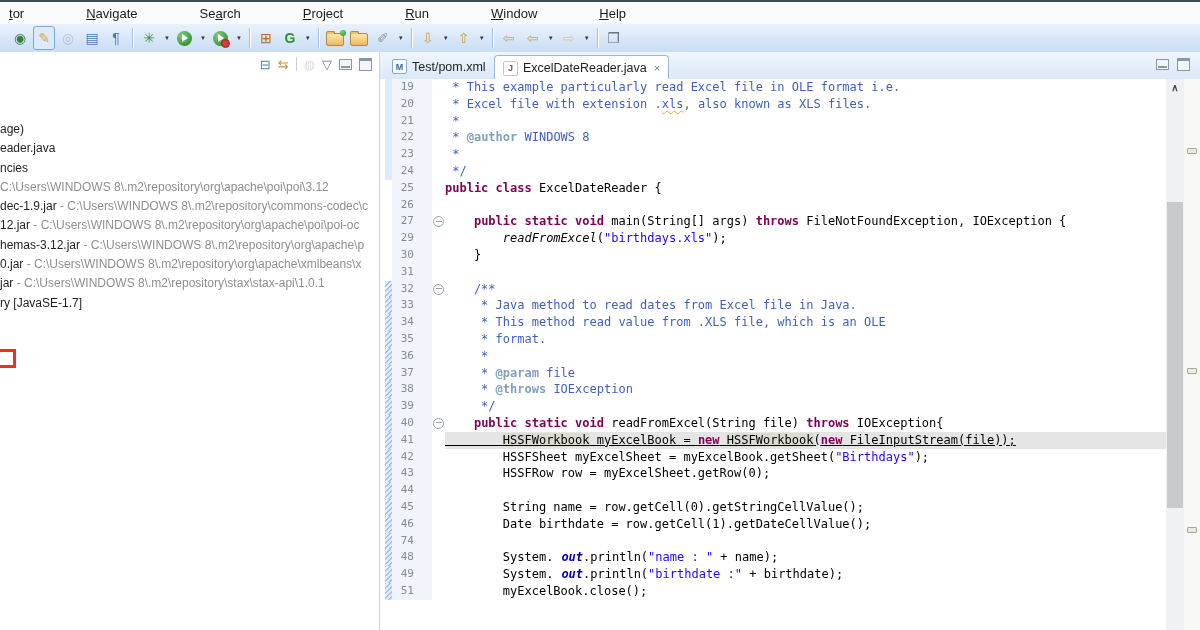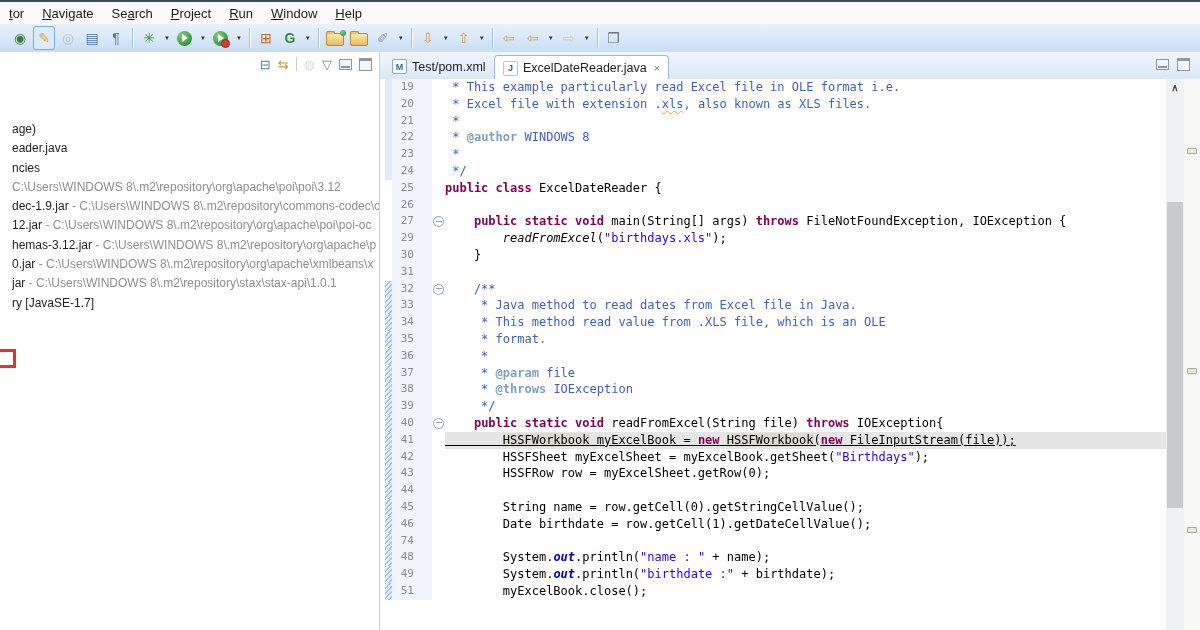--- a/index.html
+++ b/index.html
@@ -2,21 +2,21 @@
 <html><head>
 <meta charset="utf-8">
 <style>
   html,body{margin:0;padding:0;background:#fff;}
   #app{position:relative;width:1200px;height:630px;overflow:hidden;
        font-family:"Liberation Sans",sans-serif;background:#fff;}
 
   
   #topline{position:absolute;top:0;left:0;right:0;height:2px;background:#3f4a58;}
   #menubar{position:absolute;top:2px;left:0;right:0;height:22px;background:#fbfbfb;
-           display:flex;align-items:center;font-size:13px;color:#1a1a1a;}
+           display:flex;align-items:center;font-size:13px;color:#1a1a1a;gap:44px;}
   .mi{padding:0 9px;white-space:nowrap;}
   .mi u{text-decoration:underline;}
   #toolbar{position:absolute;top:24px;left:0;right:0;height:28px;
            background:linear-gradient(#e9f2fc,#c9ddf4);border-bottom:1px solid #b3c9e4;
            display:flex;align-items:center;padding-left:8px;}
   .tbtn{height:22px;min-width:20px;display:flex;align-items:center;justify-content:center;
         margin:0 1px;border:1px solid transparent;border-radius:3px;}
   .tbtn.pressed{background:#dcebfb;border-color:#7da7d9;}
   .tbtn.disabled{opacity:.45;}
   .tbtn .g{font-size:14px;line-height:14px;}
@@ -36,21 +36,21 @@
         background:radial-gradient(circle at 35% 30%,#7cd47c,#2c8a2c);right:-3px;top:-4px;}
 
   
   #explorer{position:absolute;top:52px;left:0;width:379px;bottom:0;background:#fff;}
   #explorer-toolbar{position:absolute;top:5px;right:7px;display:flex;align-items:center;gap:7px;}
   #explorer-toolbar .g{font-size:13px;line-height:13px;}
   .vsep{width:1px;height:14px;background:#c4cdd8;}
   .winmin{width:11px;height:9px;position:relative;border:1px solid #8b96a6;background:#f2f5f9;}
   .winmin::after{content:"";position:absolute;left:1px;right:1px;bottom:1px;height:2px;background:#8b96a6;}
   .winmax{width:11px;height:9px;border:1px solid #8b96a6;border-top:3px solid #8b96a6;background:#f2f5f9;}
-  #explorer-tree{position:absolute;top:68px;left:12px;right:0;font-size:12px;color:#212121;}
+  #explorer-tree{position:absolute;top:68px;left:0;right:0;font-size:12px;color:#212121;}
   .trow{height:19.3px;line-height:19.3px;white-space:nowrap;overflow:hidden;}
   .t-name{color:#1e1e1e;}
   .t-path{color:#8e8e8e;}
   #red-annotation{position:absolute;left:-6px;top:297px;width:16px;height:13px;
         border:3px solid #e8312a;background:#fff;}
 
   #divider{position:absolute;left:379px;top:52px;bottom:0;width:1px;background:#c6d2e0;}
 
   
   #editor{position:absolute;left:380px;top:52px;right:0;bottom:0;}
@@ -81,21 +81,21 @@
   .fc{width:9px;height:9px;border:1px solid #93a1b8;border-radius:50%;margin-top:3px;position:relative;background:#fff;}
   .fc::after{content:"";position:absolute;left:1.5px;right:1.5px;top:3.5px;height:1px;background:#93a1b8;}
   .lbody{flex:1;white-space:pre;font-family:"DejaVu Sans Mono",monospace;
          font-size:12px;line-height:16.8px;color:#000;}
   .code-row.cur .lbody{background:#e5e5e5;text-decoration:underline;}
   .cmt{color:#3f5fbf;}
   .tag{color:#7f9fbf;font-weight:bold;text-align:center;}
   .kw{color:#7f0055;font-weight:bold;}
   .str{color:#2a00ff;}
   .sm{font-style:italic;color:#000;}
-  .fld{color:#0000c0;font-weight:bold;font-style:italic;}
+  .fld{color:#0000c0;font-weight:bold;font-style:italic;margin-left:8px;}
   .occ{background:#dcdbd2;}
   .spell{color:#3f5fbf;text-decoration:underline wavy #e8a33d 1px;text-underline-offset:2px;}
 
   #vscroll{position:absolute;top:0;right:16px;width:18px;bottom:0;background:#f0f1f2;}
   #vscroll .uparrow{height:16px;display:flex;align-items:center;justify-content:center;
       color:#4a4a4a;font-size:10px;font-weight:bold;}
   #vthumb{position:absolute;left:1px;right:1px;background:#c9cace;}
   #overview{position:absolute;top:0;right:0;width:16px;bottom:0;background:#f8f8f6;}
   .ovmark{position:absolute;left:3px;width:8px;height:4px;border:1px solid #a8a89a;background:#eceade;border-radius:1px;}
 </style>

